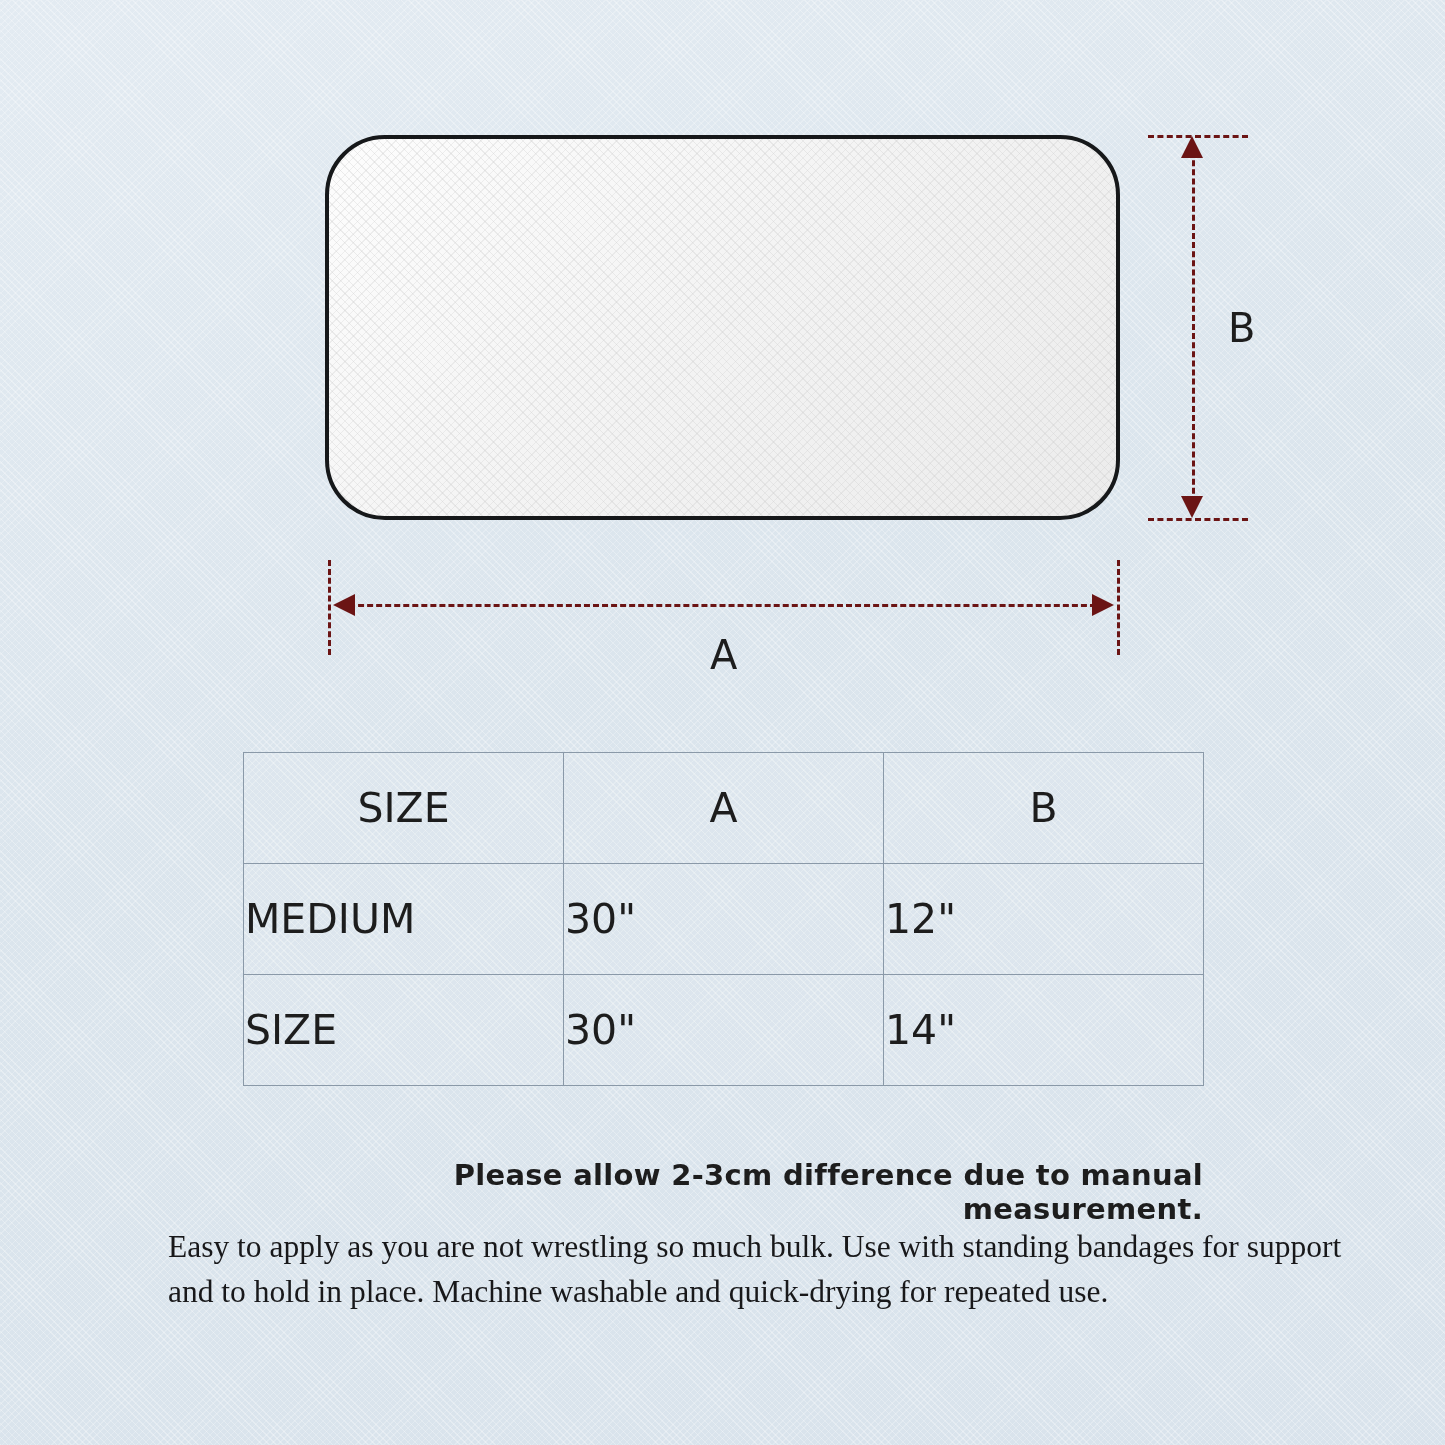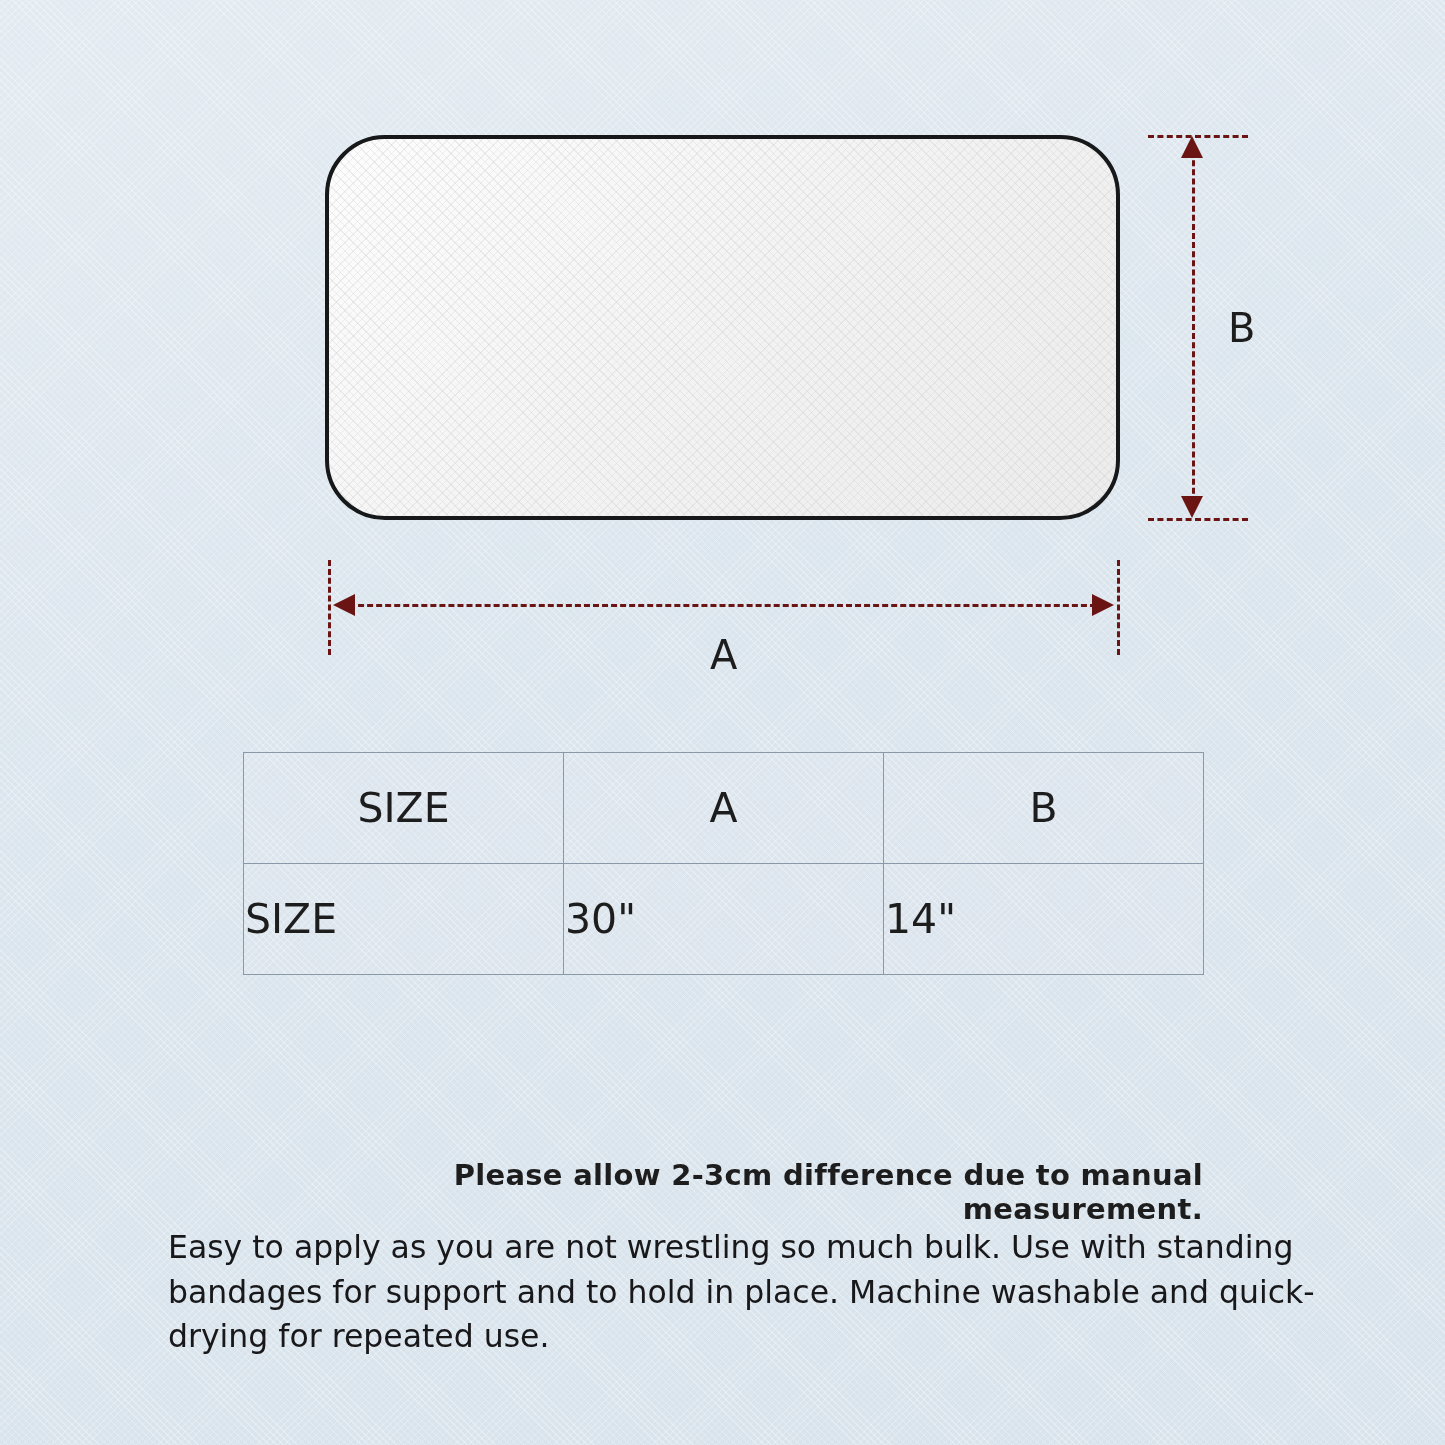--- a/index.html
+++ b/index.html
@@ -102,20 +102,21 @@
   }
 
   #description {
     position: absolute;
     left: 168px;
     top: 1225px;
     width: 1195px;
     font-size: 31.5px;
     line-height: 1.42;
     color: #18181a;
+    font-family: Liberation Serif, serif;
   }
 </style>
 </head>
 <body>
 
 <div id="page">
 
   <div id="diagram">
 
     <div class="wrap-shape"></div>
@@ -151,20 +152,25 @@
       </colgroup>
     <thead>
       <tr>
         <th>SIZE</th>
         <th>A</th>
         <th>B</th>
       </tr>
     </thead>
     <tbody>
       <tr>
+        <td>MEDIUM</td>
+        <td>30"</td>
+        <td>12"</td>
+      </tr>
+      <tr>
         <td>SIZE</td>
         <td>30"</td>
         <td>14"</td>
       </tr>
     </tbody>
   </table>
 
   <div id="note">Please allow 2-3cm difference due to manual measurement.</div>
 
   <div id="description">Easy to apply as you are not wrestling so much bulk. Use with standing bandages for support and to hold in place. Machine washable and quick-drying for repeated use.</div>

